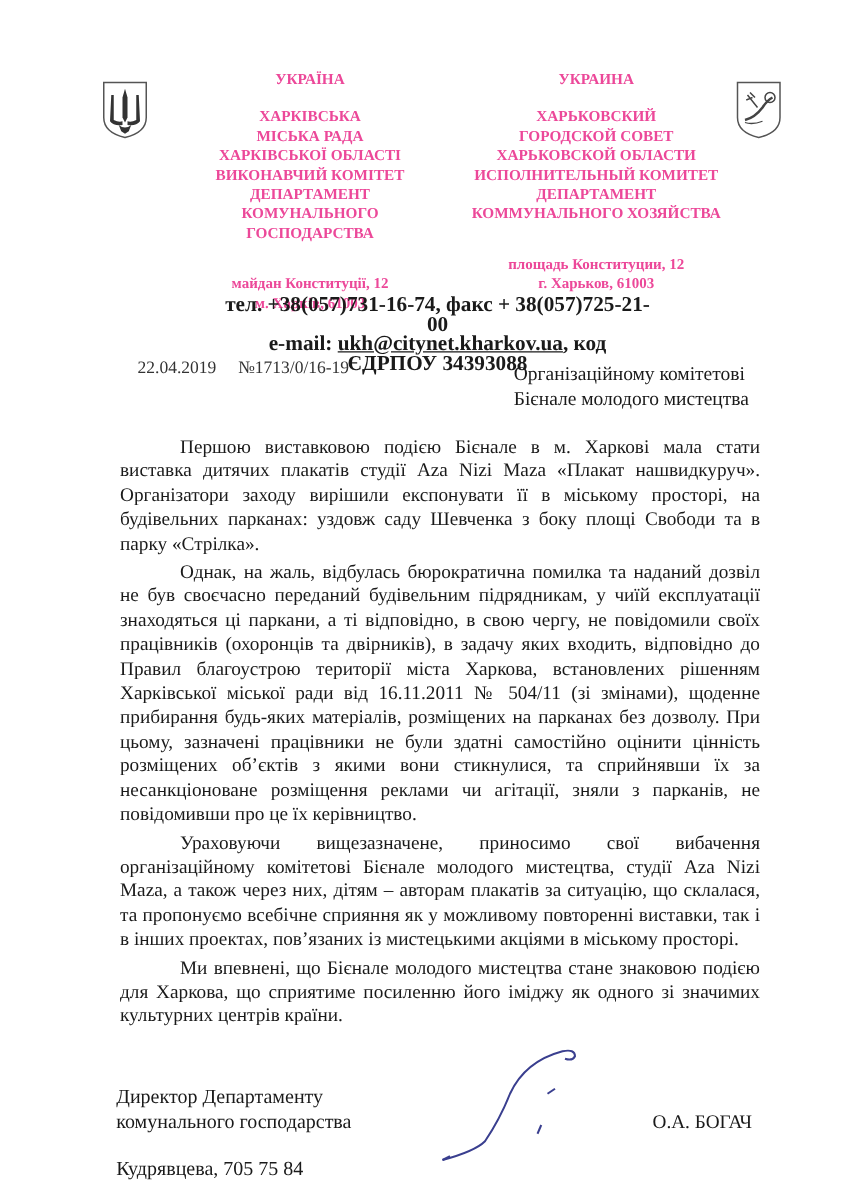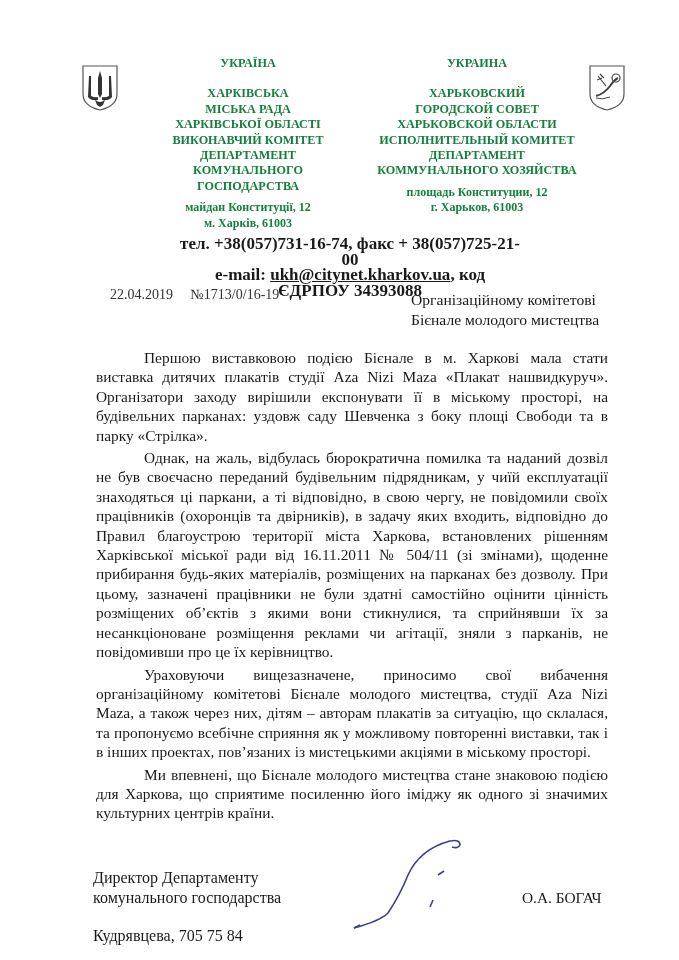--- a/index.html
+++ b/index.html
@@ -2,26 +2,26 @@
 <html><head>
 <meta charset="utf-8">
 <style>
   html, body { margin: 0; padding: 0; }
   body {
     width: 679px; height: 960px; background: #ffffff; position: relative; overflow: hidden;
     font-family: "Liberation Serif", serif; color: #1a1a1a;
   }
   .hdr {
     position: absolute; top: 56px; text-align: center; font-weight: bold;
-    font-size: 12.2px; line-height: 15.4px; color: #15803d;
+    font-size: 12.2px; line-height: 15.4px; color: #ec4899;
   }
   .hdr-left { left: 148px; width: 200px; }
   .hdr-right { left: 372px; width: 210px; }
   .hdr .gap { height: 15px; }
-  .hdr .addr { margin-top: 6px; font-size: 12px; }
+  .hdr .addr { margin-top: 25px; font-size: 12px; }
   .emblem { position: absolute; top: 64px; width: 38px; height: 48px; }
   .emblem-left { left: 81px; }
   .emblem-right { left: 588px; }
   .contacts {
     position: absolute; top: 236px; left: 180px; width: 340px; text-align: center;
     font-weight: bold; font-size: 17px; line-height: 15.5px;
   }
   .contacts .email { text-decoration: underline; }
   .regline { position: absolute; top: 287px; left: 110px; font-family: Liberation Serif, serif; font-size: 14px; color: #333; }
   .regline span { margin-right: 14px; }

